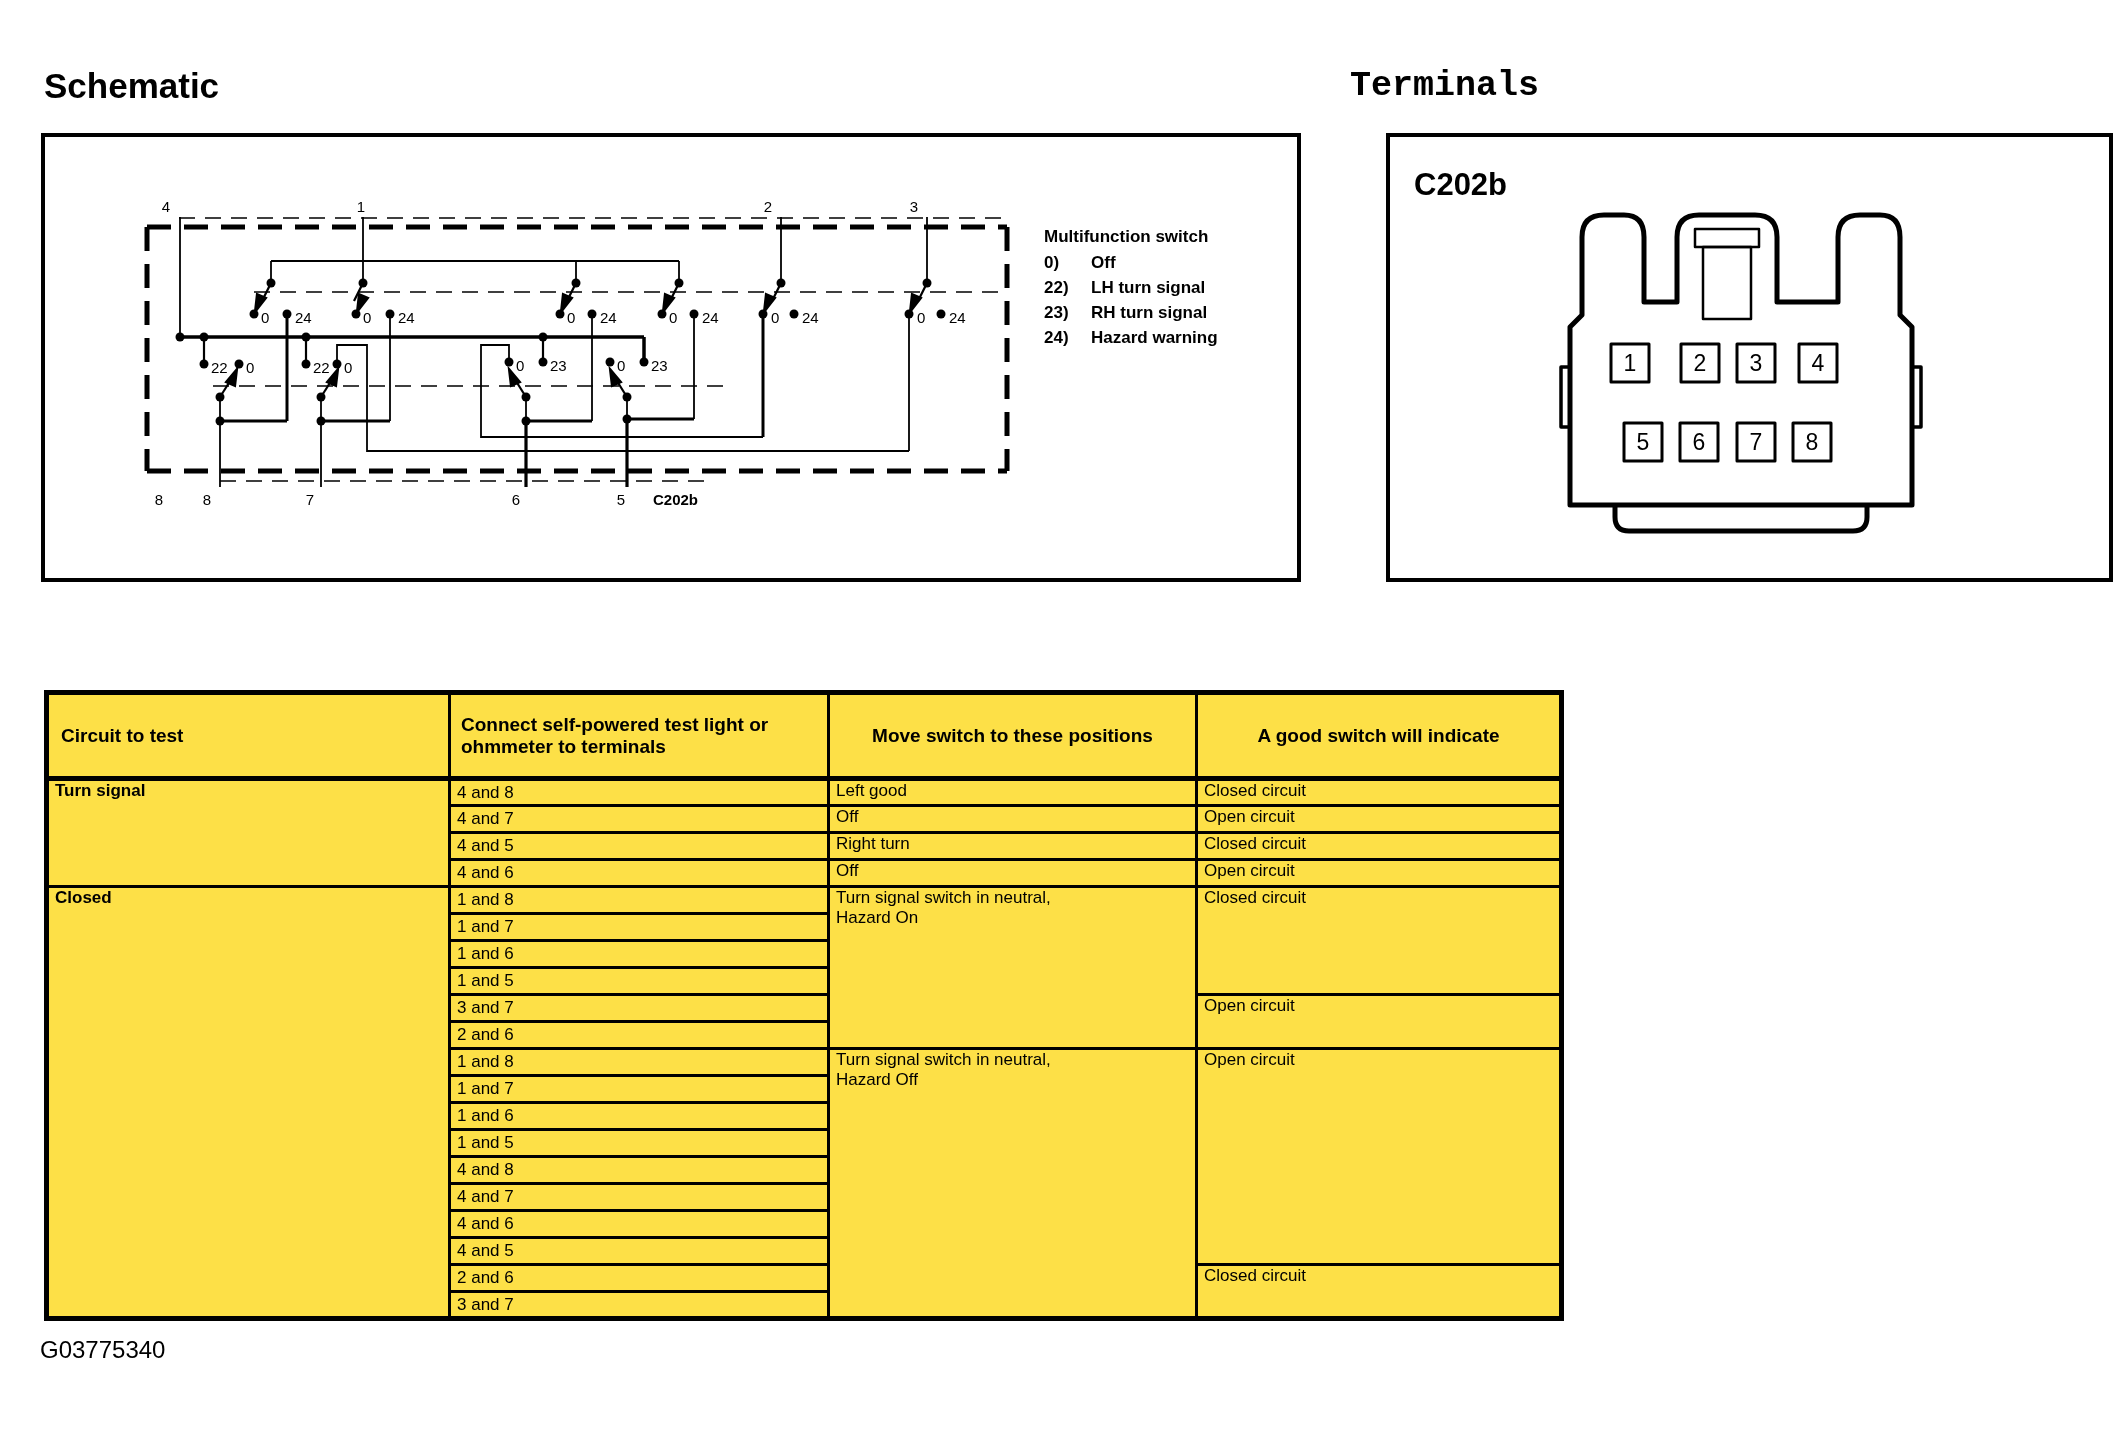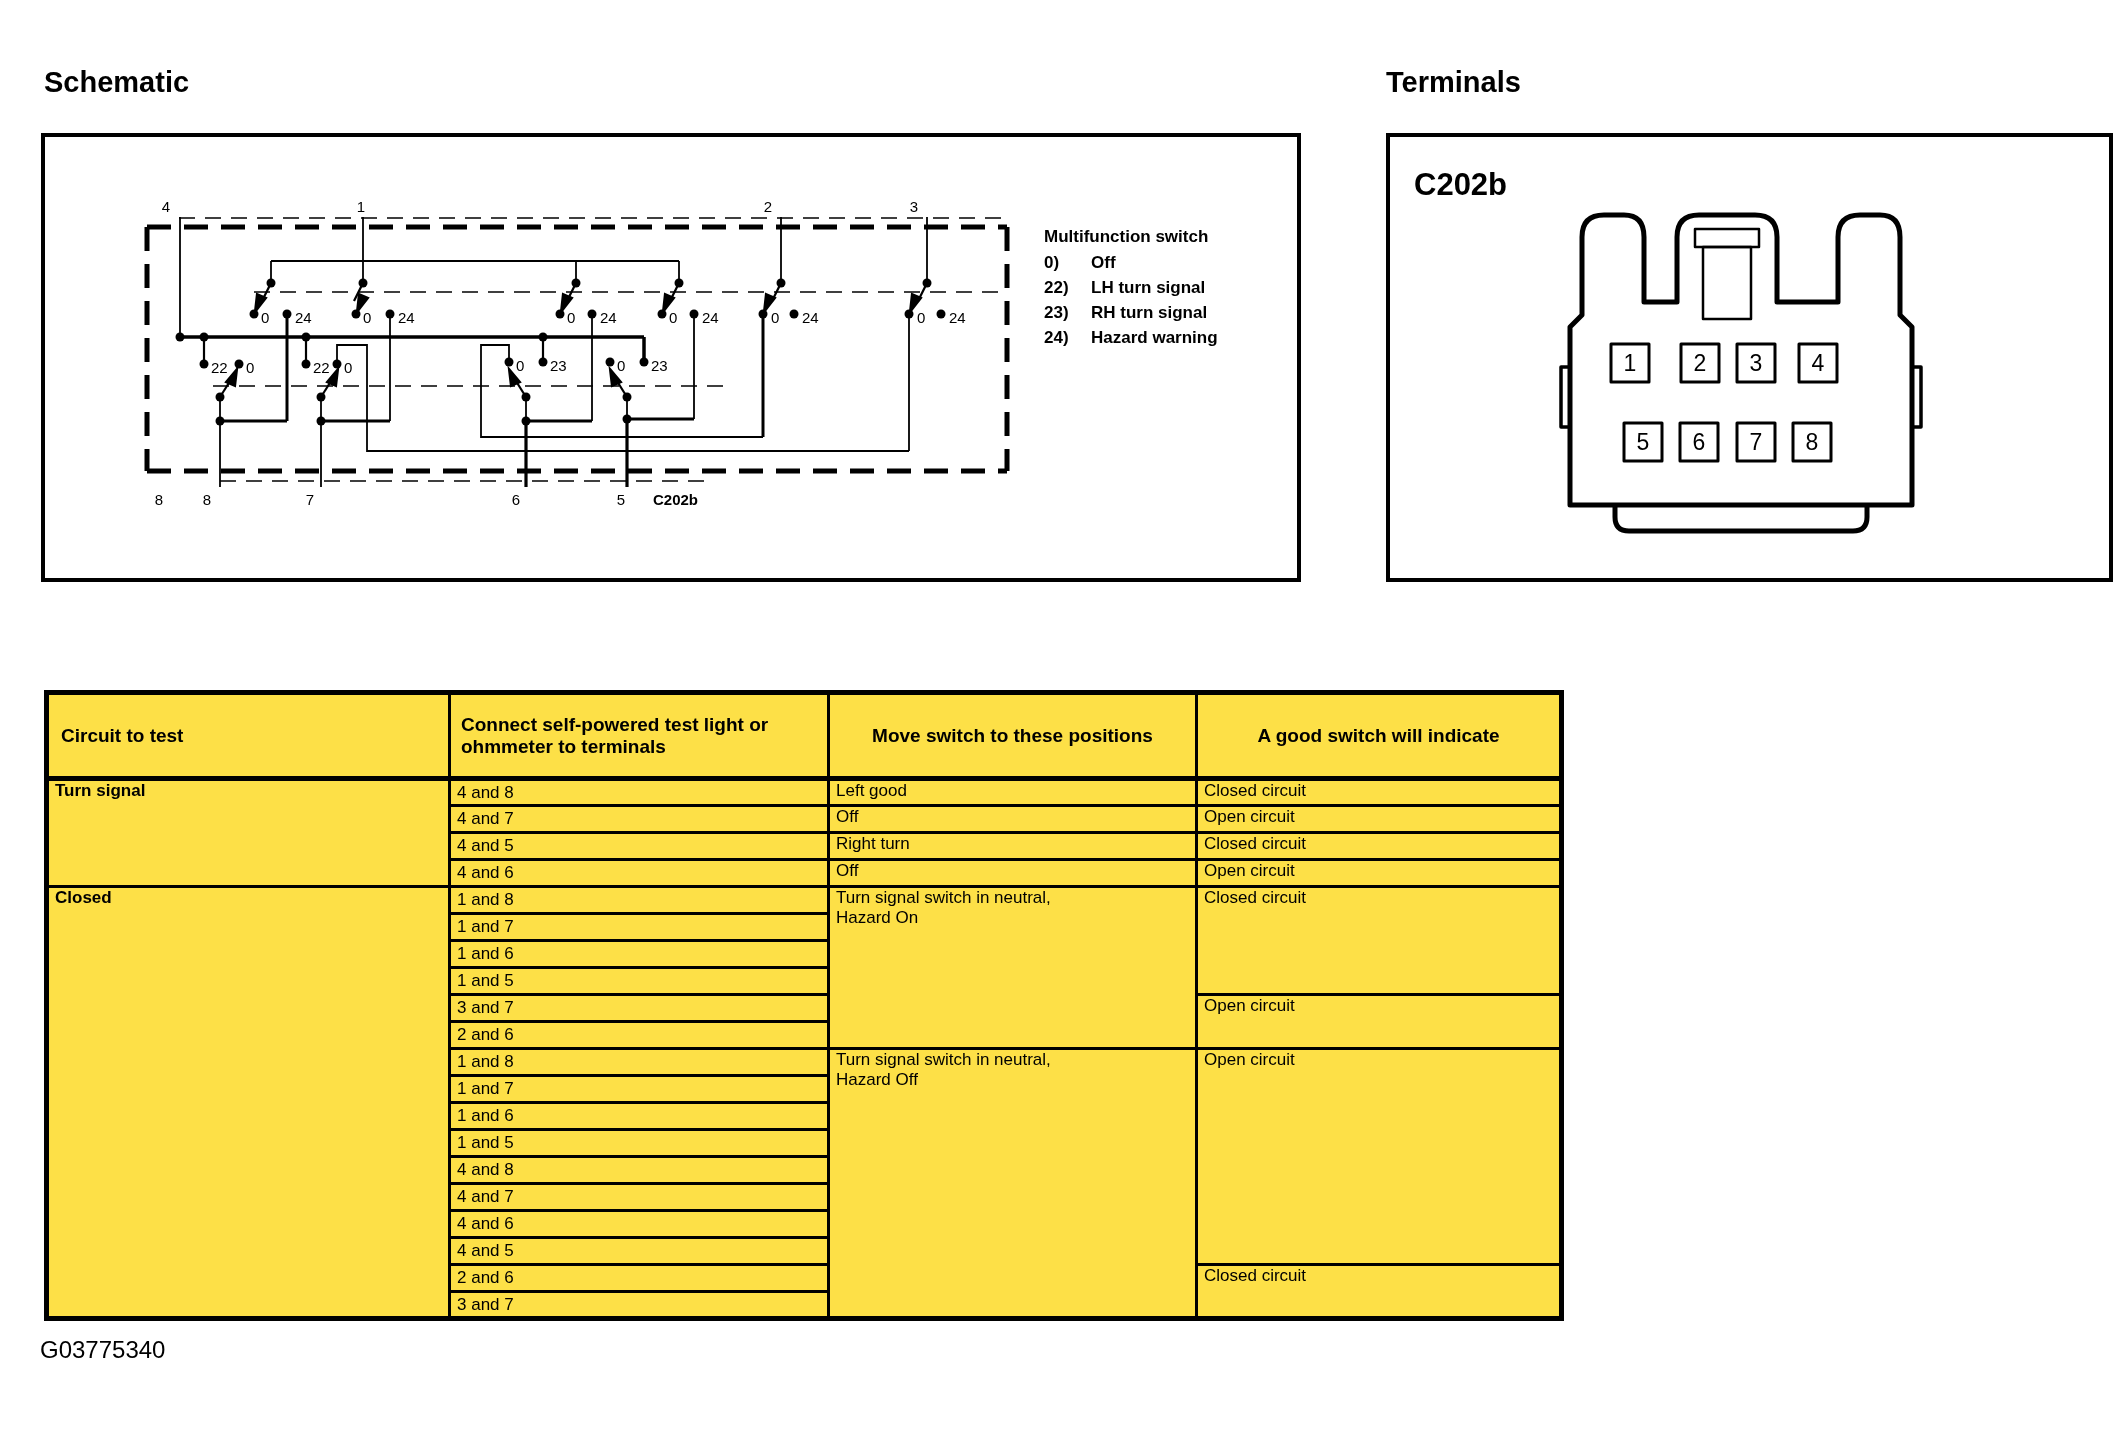--- a/index.html
+++ b/index.html
@@ -1,18 +1,18 @@
 <!DOCTYPE html>
 <html><head>
 <meta charset="utf-8">
 <style>
   html,body{margin:0;padding:0;background:#fff;}
   #page{position:relative;width:2124px;height:1430px;background:#ffffff;
         font-family:"Liberation Sans", sans-serif;color:#000;overflow:hidden;}
-  .heading{position:absolute;font-size:29px;font-weight:bold;letter-spacing:0px;}
+  .heading{position:absolute;font-size:35px;font-weight:bold;letter-spacing:0px;}
   .panel{position:absolute;border:4px solid #000;background:#fff;box-sizing:border-box;}
   svg text{font-family:"Liberation Sans", sans-serif;fill:#000;}
   .sch-label{font-size:15px;}
   .sch-label-b{font-size:15px;font-weight:bold;}
   .legend-t{font-size:17px;font-weight:bold;}
   .conn-title{font-size:31px;font-weight:bold;}
   .pin-num{font-size:23px;}
   
   #test-table{position:absolute;left:44px;top:690px;border-collapse:collapse;
               table-layout:fixed;background:#fde047;}
@@ -27,21 +27,21 @@
   td.c1{font-weight:bold;vertical-align:top;padding:6px 0 0 12px;font-size:18px;}
   td.c2{text-align:left;}
   td.c3,td.c4{vertical-align:top;padding-top:3px;padding-left:8px;}
 </style>
 </head>
 <body>
 
 <div id="page">
 
   <div class="heading" style="left:44px;top:66px;">Schematic</div>
-  <div class="heading" style="left:1386px;top:66px;">Terminals</div>
+  <div class="heading" style="left:1350px;top:66px;font-family:Liberation Mono, monospace;">Terminals</div>
 
   <div class="panel" style="left:41px;top:133px;width:1260px;height:449px;">
     <svg width="1252" height="441" viewBox="0 0 1252 441">
 
       <g stroke="#000" fill="none">
         <line x1="134" y1="81" x2="962" y2="81" stroke-width="1.6" stroke-dasharray="16 10"></line>
         <line x1="102" y1="90" x2="962" y2="90" stroke-width="5" stroke-dasharray="24 13"></line>
         <line x1="102" y1="90" x2="102" y2="334" stroke-width="5" stroke-dasharray="24 13"></line>
         <line x1="962" y1="90" x2="962" y2="334" stroke-width="5" stroke-dasharray="24 13"></line>
         <line x1="102" y1="334" x2="962" y2="334" stroke-width="5" stroke-dasharray="24 13"></line>

